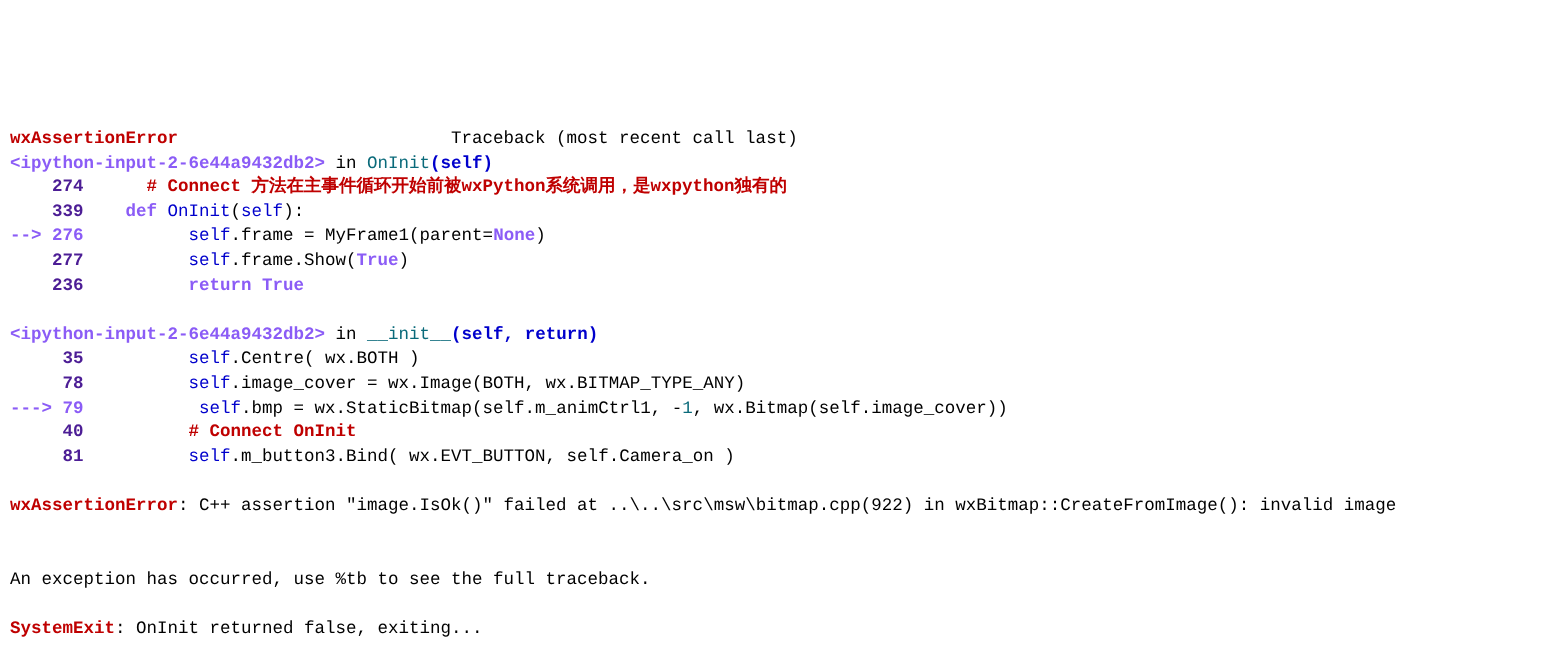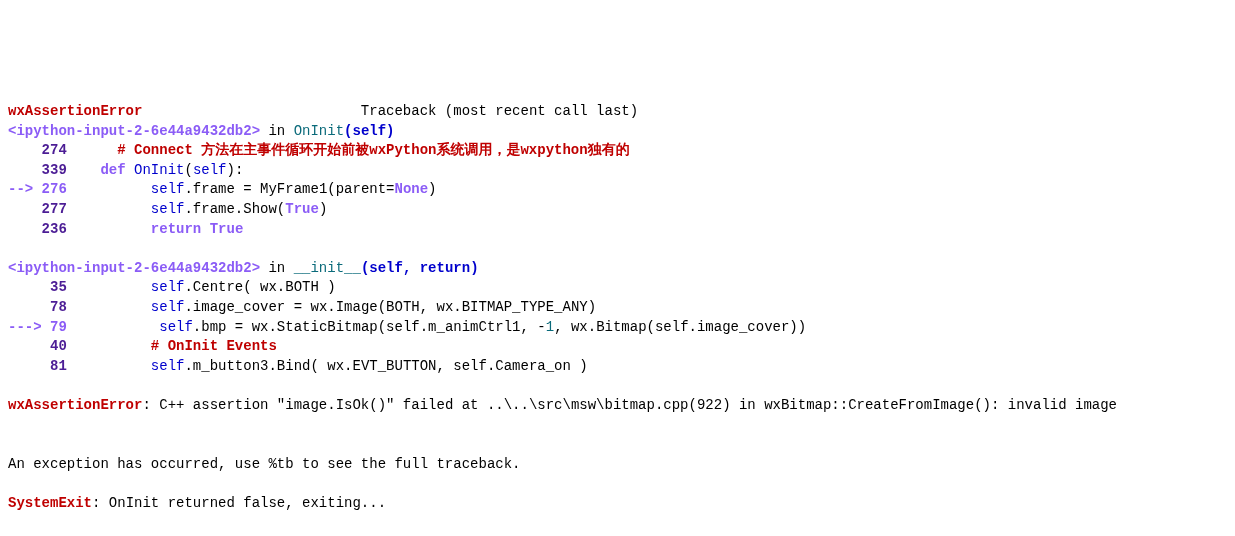--- a/index.html
+++ b/index.html
@@ -31,21 +31,21 @@
 <span class="green">    274 </span><span>     </span><span class="red bold"># Connect 方法在主事件循环开始前被wxPython系统调用，是wxpython独有的</span>
 <span class="green">    339 </span><span>   </span><span class="darkgreen">def</span><span> </span><span class="blue">OnInit</span><span>(</span><span class="blue">self</span><span>):</span>
 <span class="darkgreen">--&gt; </span><span class="darkgreen">276 </span><span>         </span><span class="blue">self</span><span>.frame = MyFrame1(parent=</span><span class="darkgreen">None</span><span>)</span>
 <span class="green">    277 </span><span>         </span><span class="blue">self</span><span>.frame.Show(</span><span class="darkgreen">True</span><span>)</span>
 <span class="green">    236 </span><span>         </span><span class="darkgreen">return</span><span> </span><span class="darkgreen">True</span>
 
 <span class="darkgreen">&lt;ipython-input-2-6e44a9432db2&gt;</span><span> in </span><span class="cyan">__init__</span><span class="blueb">(</span><span class="blueb">self</span><span class="blueb">, </span><span class="blueb">return</span><span class="blueb">)</span>
 <span class="green">     35 </span><span>         </span><span class="blue">self</span><span>.Centre( wx.BOTH )</span>
 <span class="green">     78 </span><span>         </span><span class="blue">self</span><span>.image_cover = wx.Image(BOTH, wx.BITMAP_TYPE_ANY)</span>
 <span class="darkgreen">---&gt; </span><span class="darkgreen">79 </span><span>          </span><span class="blue">self</span><span>.bmp = wx.StaticBitmap(self.m_animCtrl1, -</span><span class="cyan">1</span><span>, wx.Bitmap(self.image_cover))</span>
-<span class="green">     40 </span><span>         </span><span class="red bold"># OnInit Events</span>
+<span class="green">     40 </span><span>         </span><span class="red bold"># Connect OnInit</span>
 <span class="green">     81 </span><span>         </span><span class="blue">self</span><span>.m_button3.Bind( wx.EVT_BUTTON, self.Camera_on )</span>
 
 <span class="red bold">wxAssertionError</span><span>: </span><span>C++ assertion "image.IsOk()" failed at ..\..\src\msw\bitmap.cpp(922) in wxBitmap::CreateFromImage(): invalid image</span>
 
 
 <span>An exception has occurred, use %tb to see the full traceback.</span>
 
 <span class="red bold">SystemExit</span><span>: </span><span>OnInit returned false, exiting...</span>
 
 </div>

